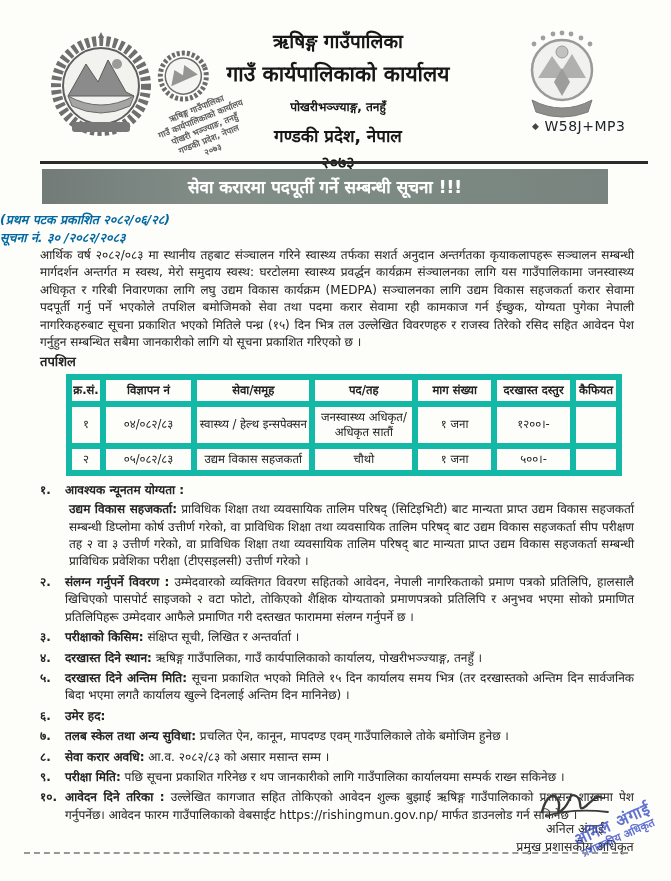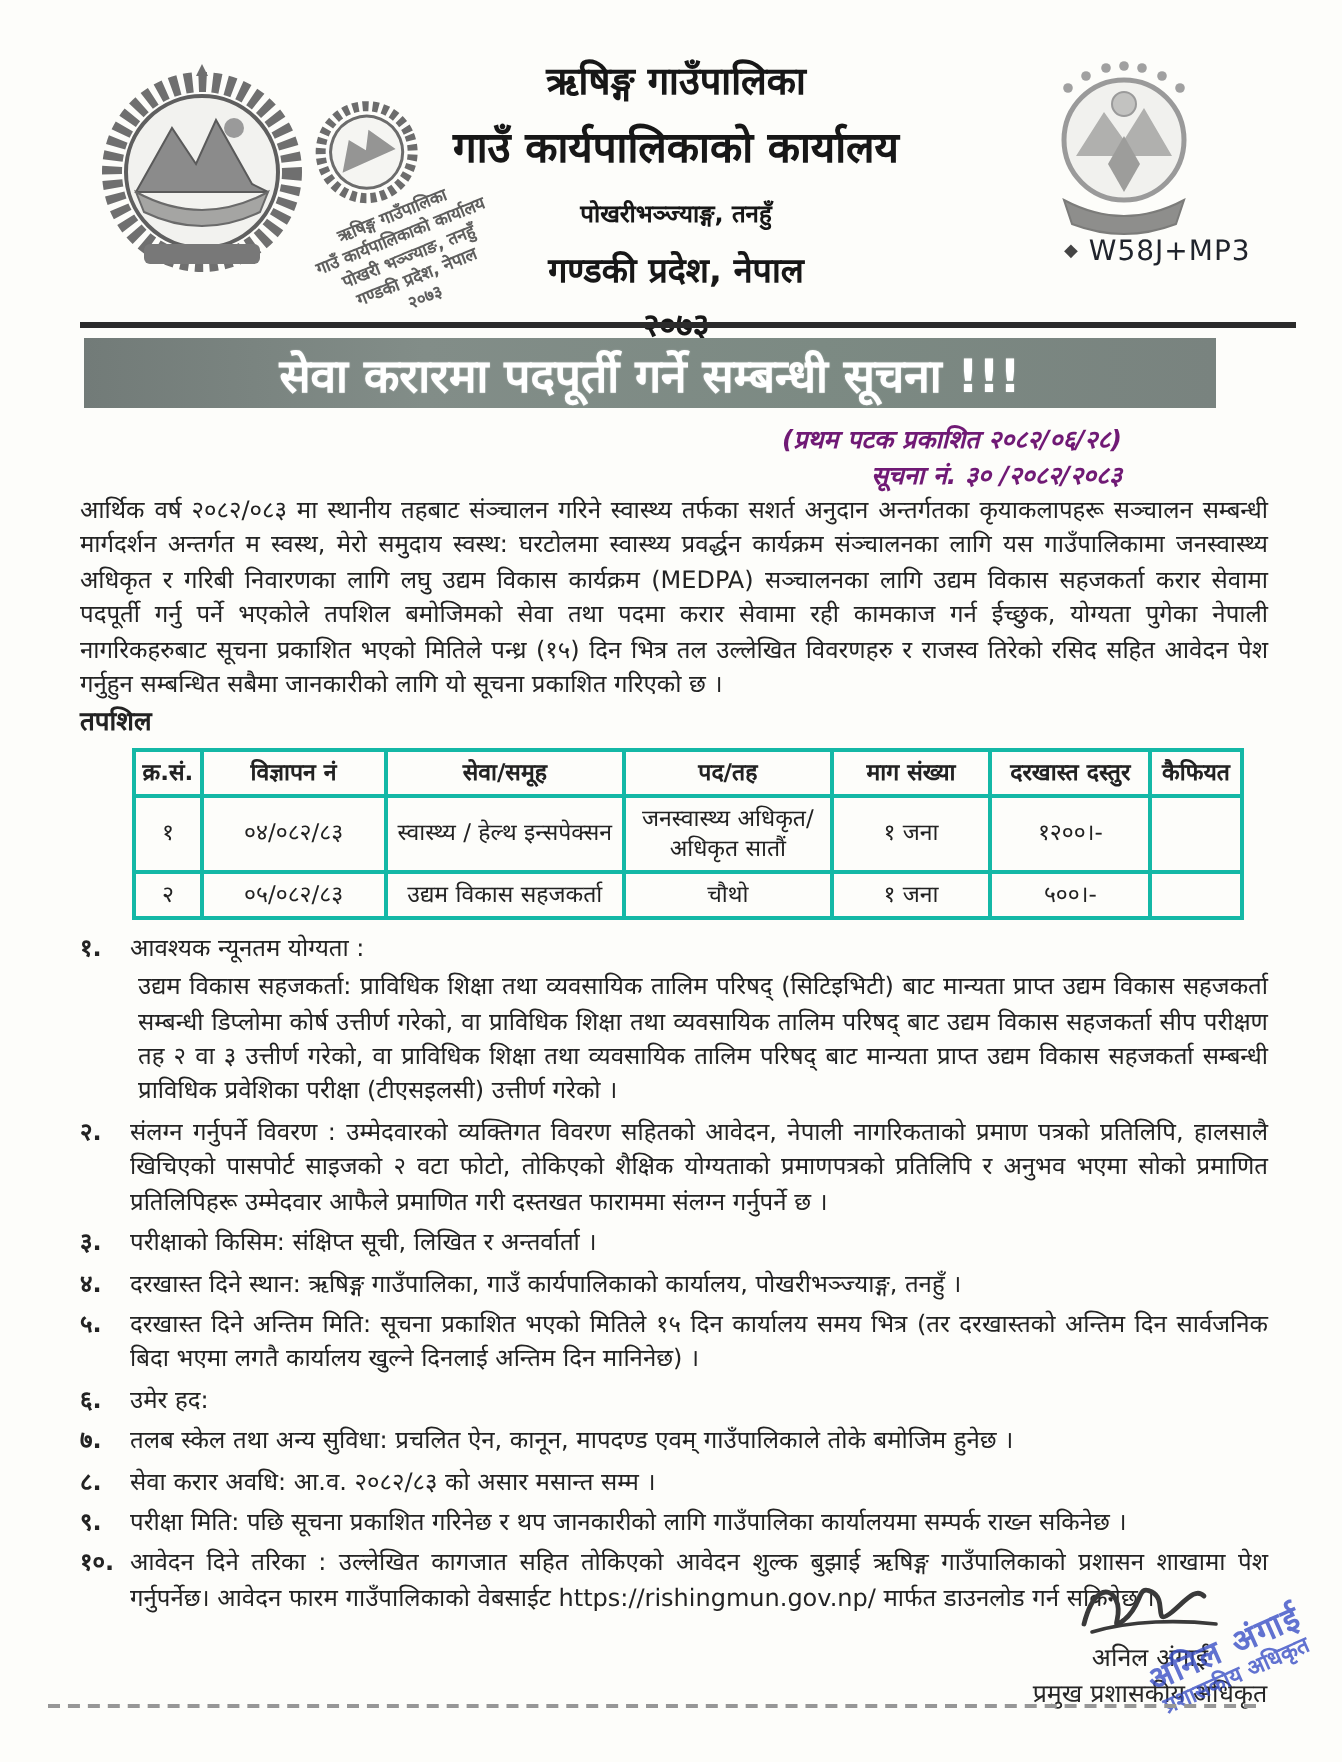--- a/index.html
+++ b/index.html
@@ -36,46 +36,46 @@
     text-align:center; color:#4e4e4e; opacity:.9;
   }
   .office-stamp .st-line { font-size:8.5px; font-weight:bold; line-height:11px; white-space:nowrap; }
   .office-stamp svg { display:block; margin:0 auto 2px auto; }
 
   
   .top-rule { position:absolute; top:161px; left:40px; width:608px; border-top:3px solid #2b2b2b; }
   .banner {
     position:absolute; top:169px; left:42px; width:566px; height:35px;
     background:linear-gradient(90deg,#727b78,#828d88 30%,#7c8a83 65%,#79837f);
-    color:#ffffff; font-weight:bold; font-size:23px;
+    color:#ffffff; font-weight:bold; font-size:17px;
     display:flex; align-items:center; justify-content:center;
     text-shadow:0 0 1px rgba(255,255,255,.4);
   }
 
-  .meta { position:absolute; top:211px; left:0; width:561px; text-align:right;
-          font-weight:bold; font-style:italic; font-size:12.5px; line-height:18px; color:#701a75; }
+  .meta { position:absolute; top:211px; left:0; width:561px; text-align:left;
+          font-weight:bold; font-style:italic; font-size:12.5px; line-height:18px; color:#0369a1; }
 
   
   .content { position:absolute; top:247px; left:40px; width:594px;
              font-size:12px; line-height:17.4px; text-align:justify; color:#232323; }
   .intro { margin:0; }
   .tapasil { font-weight:bold; font-size:13px; margin:2px 0 3px 0; }
 
   table.notice {
     border-collapse:collapse; margin:0 0 6px 26px; width:556px;
     font-size:11.5px; text-align:center; color:#222;
   }
-  table.notice th, table.notice td { border:2px solid #14b8a6; padding:3px 0; line-height:15px; }
+  table.notice th, table.notice td { border:6px solid #14b8a6; padding:3px 0; line-height:15px; }
   table.notice th { font-weight:bold; }
 
   .list { margin-top:3px; }
   .item { display:flex; margin-bottom:3px; }
   .item .num { min-width:25px; font-weight:bold; flex:0 0 auto; }
   .item .ibody { flex:1; }
-  .lead { font-weight:normal; }
+  .lead { font-weight:bold; }
   .sub { margin-top:2px; padding-left:4px; }
 
   
   .sig { position:absolute; top:786px; left:500px; width:150px; text-align:center;
          font-size:12.5px; line-height:18px; color:#262626; }
   .sig svg { display:block; margin:0 auto -2px auto; }
 
   .stamp-blue {
     position:absolute; left:530px; top:816px; width:170px;
     transform:rotate(-24deg); transform-origin:center;

